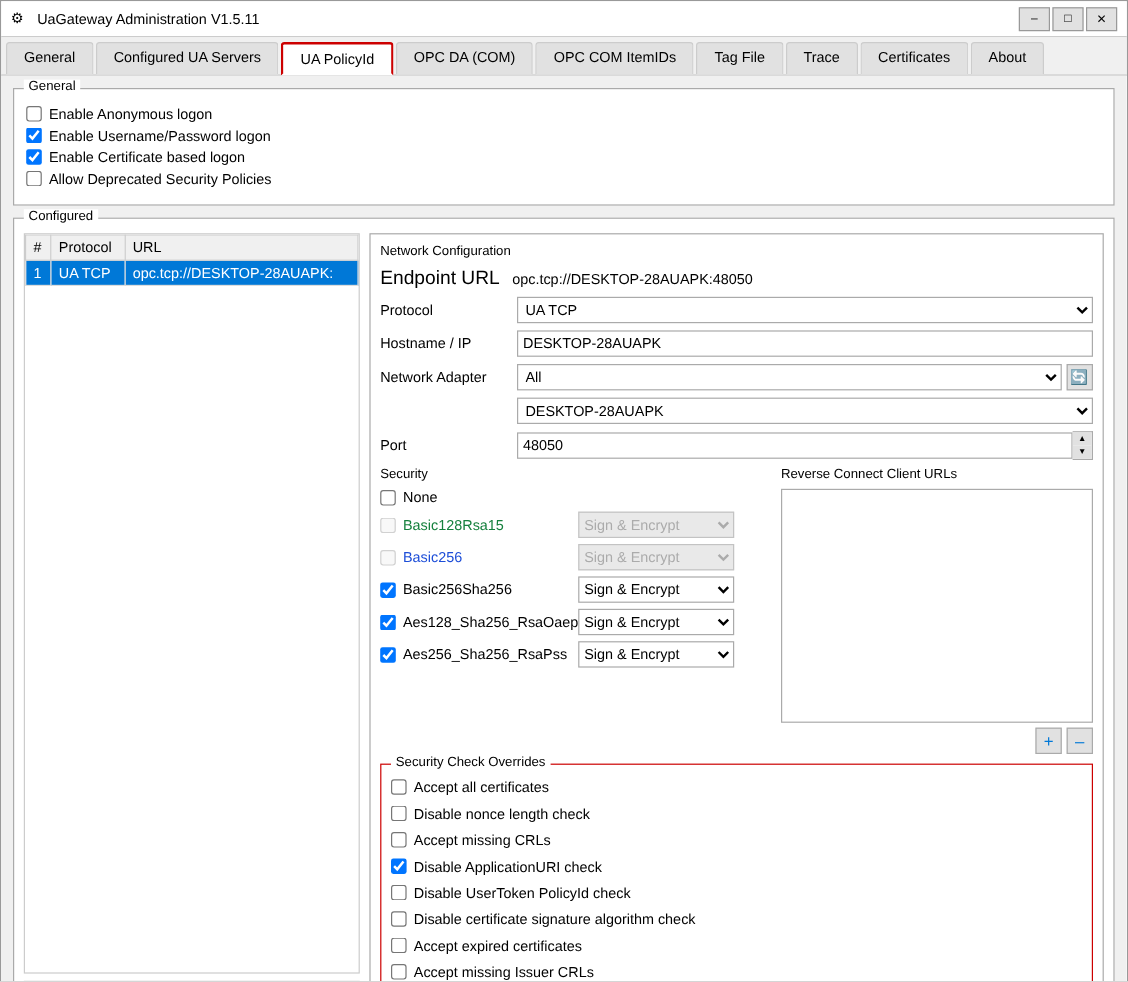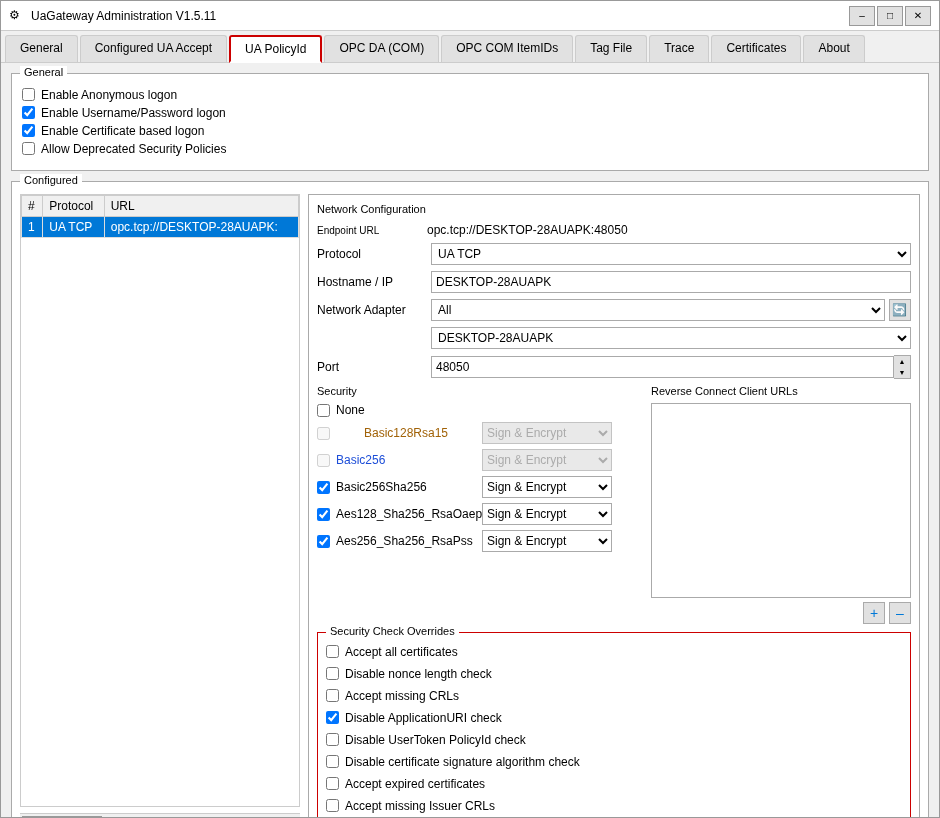--- a/index.html
+++ b/index.html
@@ -336,21 +336,21 @@
       gap: 4px 10px;
       padding-top: 4px;
     }
     .endpoint-url-row {
       display: flex;
       align-items: center;
       margin-bottom: 6px;
     }
     .endpoint-url-label {
       width: 110px;
-      font-size: 10px;
+      font-size: 16px;
     }
     .endpoint-url-value {
       font-size: 12px;
     }
     .bottom-btns {
       display: flex;
       justify-content: flex-start;
       gap: 4px;
       margin-top: 6px;
     }
@@ -379,21 +379,21 @@
     </div>
     <div class="title-bar-controls">
       <button class="title-btn">–</button>
       <button class="title-btn">□</button>
       <button class="title-btn close">✕</button>
     </div>
   </div>
 
   <div class="tab-bar">
     <div class="tab">General</div>
-    <div class="tab">Configured UA Accept</div>
+    <div class="tab">Configured UA Servers</div>
     <div class="tab active">UA PolicyId</div>
     <div class="tab">OPC DA (COM)</div>
     <div class="tab">OPC COM ItemIDs</div>
     <div class="tab">Tag File</div>
     <div class="tab">Trace</div>
     <div class="tab">Certificates</div>
     <div class="tab">About</div>
   </div>
 
   <div class="content">
@@ -506,21 +506,21 @@
                 <div class="security-left">
                   <div class="security-title">Security</div>
 
                   <div class="security-row">
                     <input type="checkbox" id="none-policy" style="">
                     <label for="none-policy">None</label>
                   </div>
 
                   <div class="security-row">
                     <input type="checkbox" id="basic128rsa15" disabled="" style="">
-                    <label for="basic128rsa15" style="width:140px; color:#a16207;text-align:center;">Basic128Rsa15</label>
+                    <label for="basic128rsa15" style="width:140px; color:#15803d;">Basic128Rsa15</label>
                     <select class="security-dropdown disabled" disabled="">
                       <option>Sign &amp; Encrypt</option>
                     </select>
                   </div>
 
                   <div class="security-row">
                     <input type="checkbox" id="basic256" disabled="" style="">
                     <label for="basic256" style="width:140px; color:#1d4ed8;">Basic256</label>
                     <select class="security-dropdown disabled" disabled="">
                       <option>Sign &amp; Encrypt</option>

